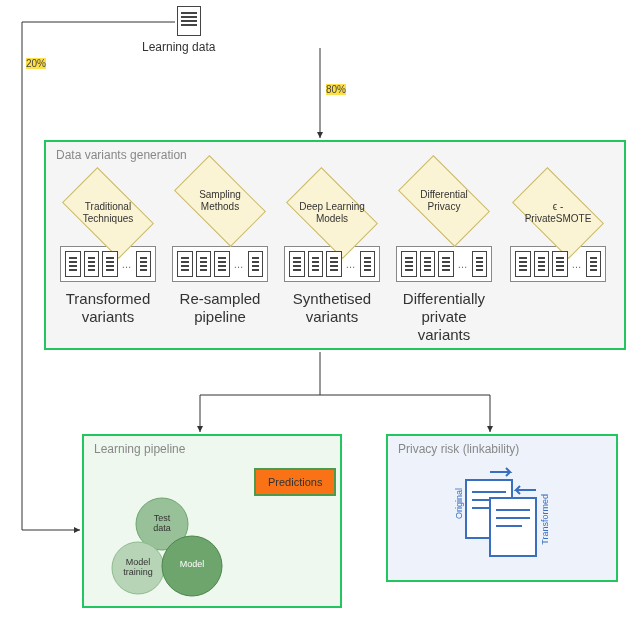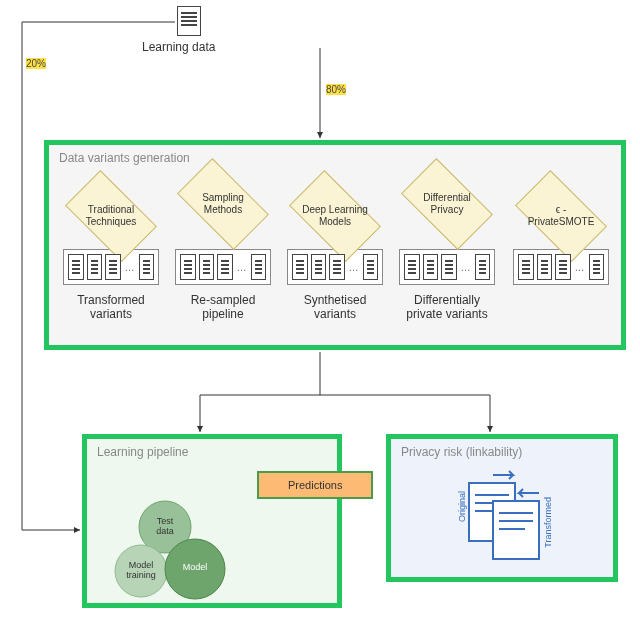--- a/index.html
+++ b/index.html
@@ -9,21 +9,21 @@
     font-size: 11px;
     color: #333;
     background: #fff;
     width: 640px;
     height: 619px;
     position: relative;
   }
   svg { position: absolute; top: 0; left: 0; }
   .zone {
     position: absolute;
-    border: 5px solid #22c55e;
+    border: 2px solid #22c55e;
     padding: 8px;
   }
   .zone-title {
     color: #888;
     font-size: 12px;
     position: absolute;
     top: 6px; left: 10px;
   }
   .gray-zone { background: #f5f5f5; }
   .green-zone { background: #eef8ee; }
@@ -73,29 +73,29 @@
   .variant-col {
     position: absolute;
     width: 100px;
     display: flex;
     flex-direction: column;
     align-items: center;
     gap: 8px;
   }
   .variant-label {
     text-align: center;
-    font-size: 12px;
+    font-size: 15px;
     line-height: 1.2;
     height: 28px;
   }
   .pred-box {
     position: absolute;
-    background: #fdba74;
+    background: #f97316;
     border: 2px solid #4c9a4c;
-    padding: 6px 29px;
+    padding: 6px 12px;
     font-size: 11px;
   }
   .gear {
     position: absolute;
     display: flex; align-items: center; justify-content: center;
     text-align: center;
     font-size: 9px;
     line-height: 1.1;
   }
   .sidetext {

